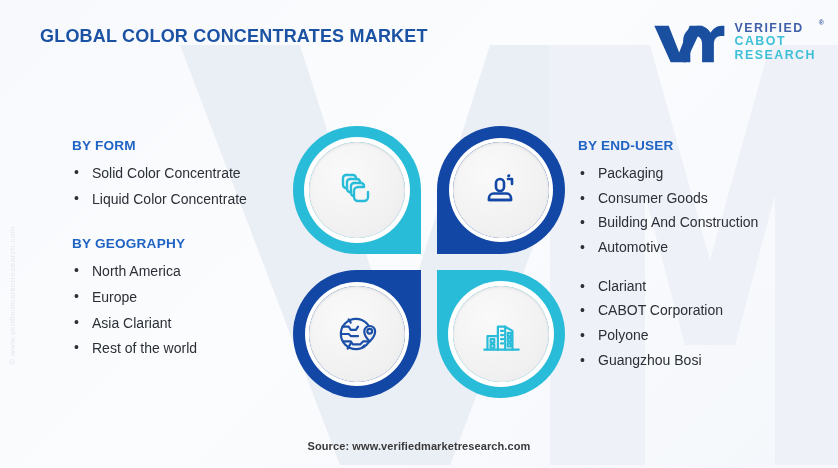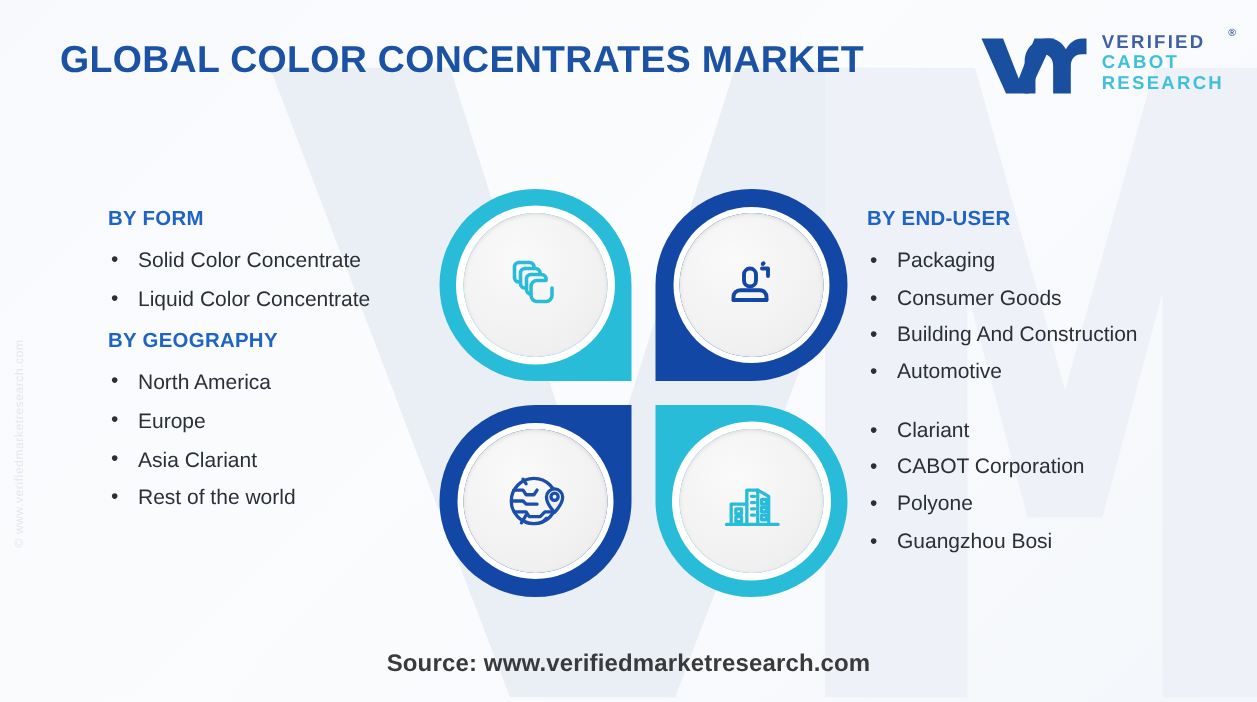--- a/index.html
+++ b/index.html
@@ -24,21 +24,21 @@
     position:absolute;left:8px;top:165px;
     transform-origin:left top;
     transform:rotate(-90deg) translateX(-200px);
     font-size:8px;letter-spacing:.4px;color:#e3e7ee;
     white-space:nowrap;
   }
 
   
   .title{
     position:absolute;left:40px;top:26px;
-    font-size:25px;font-weight:bold;letter-spacing:.2px;
+    font-size:18px;font-weight:bold;letter-spacing:.2px;
     color:#1c52a3;
   }
   .subtitle{
     position:absolute;left:40px;top:78px;
     font-size:20px;font-weight:normal;letter-spacing:.1px;
     color:#2060b5;
   }
 
   
   .logo{position:absolute;right:22px;top:20px;display:flex;align-items:center;gap:9px;}
@@ -51,21 +51,21 @@
   .lw-verified .reg{position:absolute;font-size:7px;top:-3px;right:-8px;letter-spacing:0;}
   .lw-market{color:#3fc0d8;}
   .lw-research{color:#3fc0d8;}
 
   
   .col{position:absolute;width:250px;}
   .col-left{left:72px;top:138px;}
   .col-right{left:578px;top:138px;}
 
   .grp{margin-bottom:16px;}
-  .grp.gap-left{margin-bottom:6px;}
+  .grp.gap-left{margin-bottom:23px;}
   .grp-head{
     font-size:13.6px;font-weight:bold;color:#1f63c4;
     letter-spacing:.2px;margin-bottom:9px;
   }
   .blist{list-style:none;margin:0;padding:0;}
   .blist li{
     display:flex;gap:11px;align-items:flex-start;
     font-size:14px;color:#2b2f36;line-height:1.62;
     margin-bottom:2px;
   }
@@ -93,21 +93,21 @@
     background:radial-gradient(circle at 38% 32%, #fafafa 0%, #f0f0f1 70%, #e9e9ec 100%);
     box-shadow:0 1px 3px rgba(0,0,0,.10) inset, 0 0 0 4px #ffffff;
     display:flex;align-items:center;justify-content:center;
   }
   .q-tl .q-inner,.q-br .q-inner{box-shadow:0 1px 3px rgba(0,0,0,.10) inset, 0 0 0 5px #ffffff;}
   .q-inner svg{display:block;}
 
   
   .source{
     position:absolute;left:0;right:0;bottom:16px;text-align:center;
-    font-size:16px;color:#3a3a3a;font-weight:bold;letter-spacing:.1px;
+    font-size:11px;color:#3a3a3a;font-weight:bold;letter-spacing:.1px;
   }
 </style>
 </head>
 <body>
 
 <div id="infographic">
 
   <div class="wm-layer">
     <svg class="wm-svg" viewBox="0 0 720 420">
       <path d="M30,0 L150,0 L245,300 L340,0 L460,0 L300,420 L190,420 Z" fill="#eaeef5"></path>

